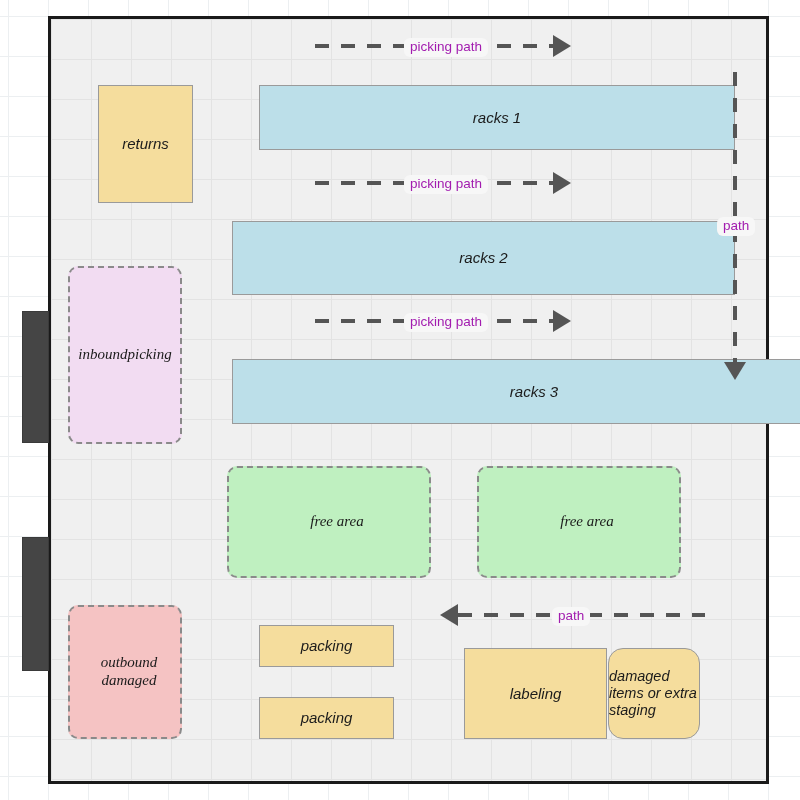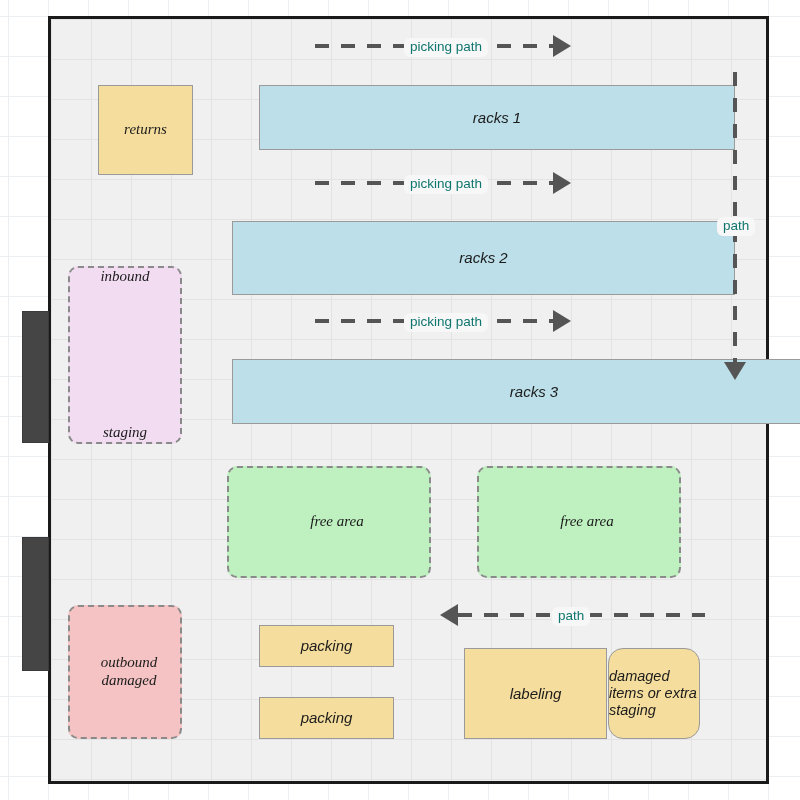--- a/index.html
+++ b/index.html
@@ -128,21 +128,21 @@
     position: absolute;
     width: 0; height: 0;
     border-left: 11px solid transparent;
     border-right: 11px solid transparent;
     border-top: 18px solid #555;
   }
   .path-label {
     position: absolute;
     background: #f7f7f7;
     border-radius: 6px;
-    color: #0f766e;
+    color: #a21caf;
     font-family: "Liberation Sans", sans-serif;
     font-size: 13.5px;
     padding: 2px 6px;
     white-space: nowrap;
     line-height: 1.1;
   }
 </style>
 </head>
 <body>
 
@@ -150,39 +150,39 @@
 
   <div id="floor"></div>
 
   <div class="dock-door" style="left:22px; top:311px; width:27px; height:132px;"></div>
   <div class="dock-door" style="left:22px; top:537px; width:27px; height:134px;"></div>
 
   <div class="path-h" style="left:315px; top:44px; width:260px;"></div>
   <div class="arrow-right" style="left:553px; top:35px;"></div>
   <div class="path-label" style="left:404px; top:38px;">picking path</div>
 
-  <div class="zone zone-solid fill-yellow label-sans" style="left:66px; top:85px; width:95px; height:90px;font-family:Liberation Serif, serif;">
+  <div class="zone zone-solid fill-yellow label-sans" style="left:66px; top:85px; width:95px; height:118px;">
     <span>returns</span>
   </div>
 
   <div class="zone zone-solid fill-rack label-sans" style="left:227px; top:85px; width:476px; height:65px;">
     <span>racks 1</span>
   </div>
 
   <div class="path-h" style="left:315px; top:181px; width:260px;"></div>
   <div class="arrow-right" style="left:553px; top:172px;"></div>
   <div class="path-label" style="left:404px; top:175px;">picking path</div>
 
   <div class="zone zone-solid fill-rack label-sans" style="left:200px; top:221px; width:503px; height:74px;">
     <span>racks 2</span>
   </div>
 
-  <div class="zone zone-dashed fill-pink label-serif" style="left:68px; top:266px; width:114px; height:178px; flex-direction:column;justify-content:space-between;">
+  <div class="zone zone-dashed fill-pink label-serif" style="left:68px; top:266px; width:114px; height:178px; flex-direction:row;">
     <span>inbound</span>
-    <span>staging</span>
+    <span>picking</span>
   </div>
 
   <div class="path-h" style="left:315px; top:319px; width:260px;"></div>
   <div class="arrow-right" style="left:553px; top:310px;"></div>
   <div class="path-label" style="left:404px; top:313px;">picking path</div>
 
   <div class="zone zone-solid fill-rack label-sans" style="left:200px; top:359px; width:604px; height:65px;">
     <span>racks 3</span>
   </div>
 

